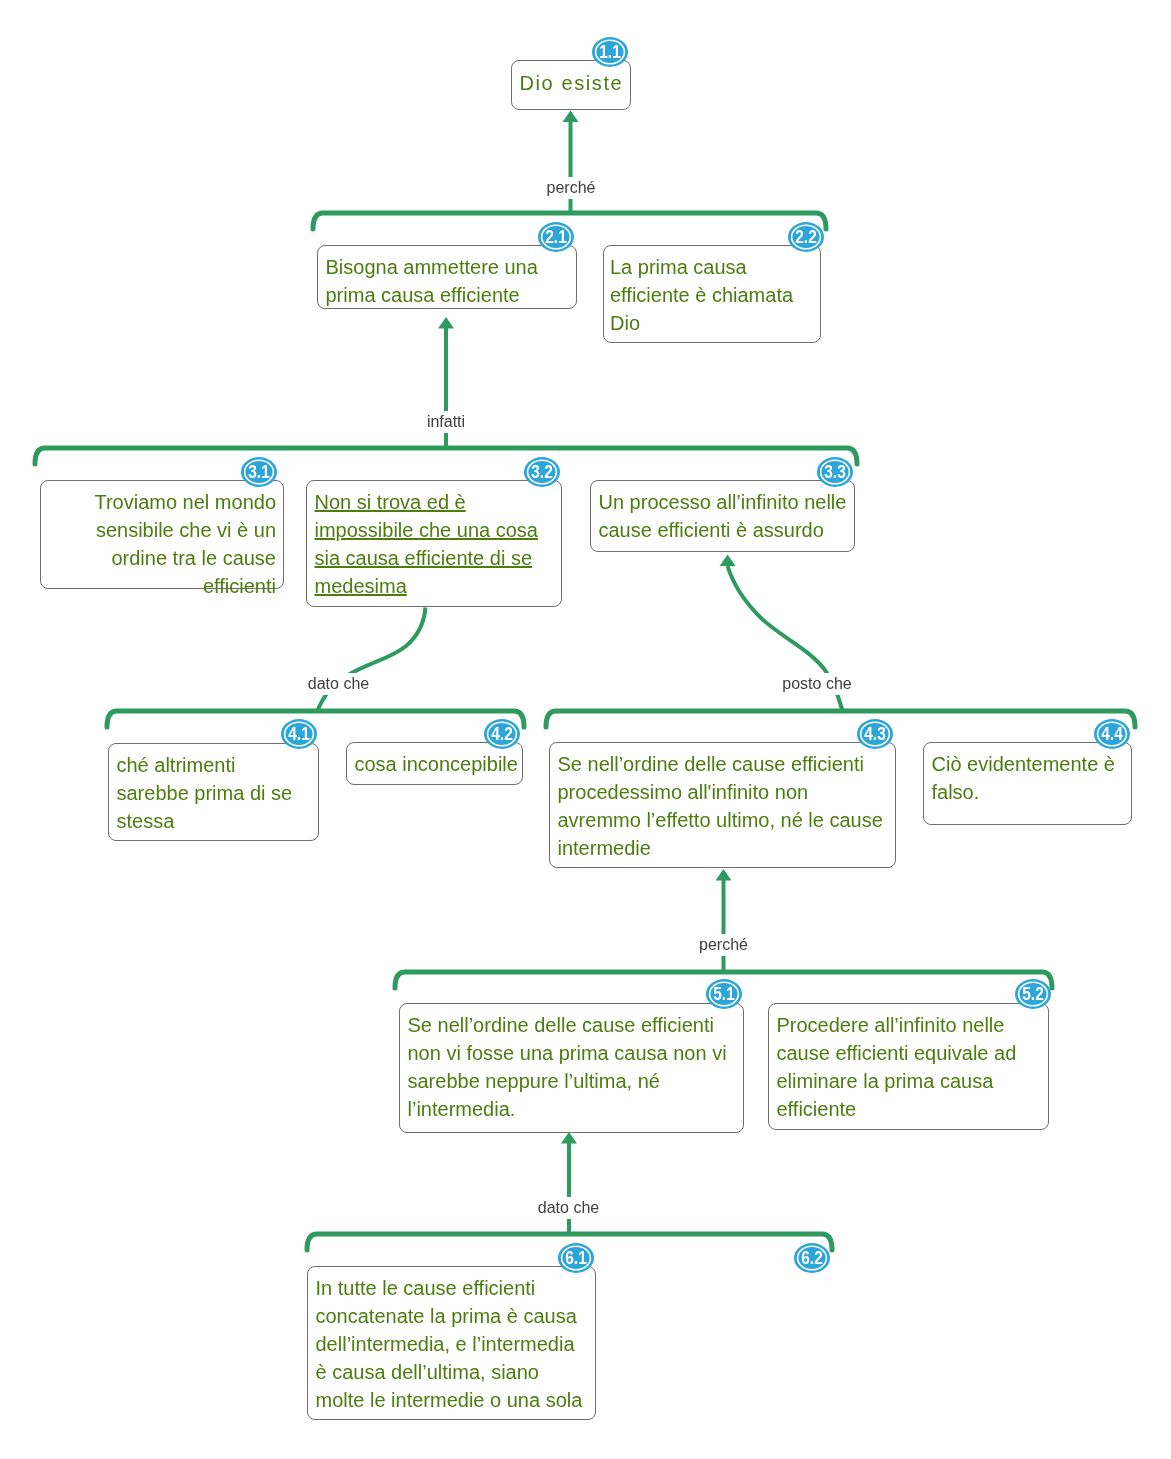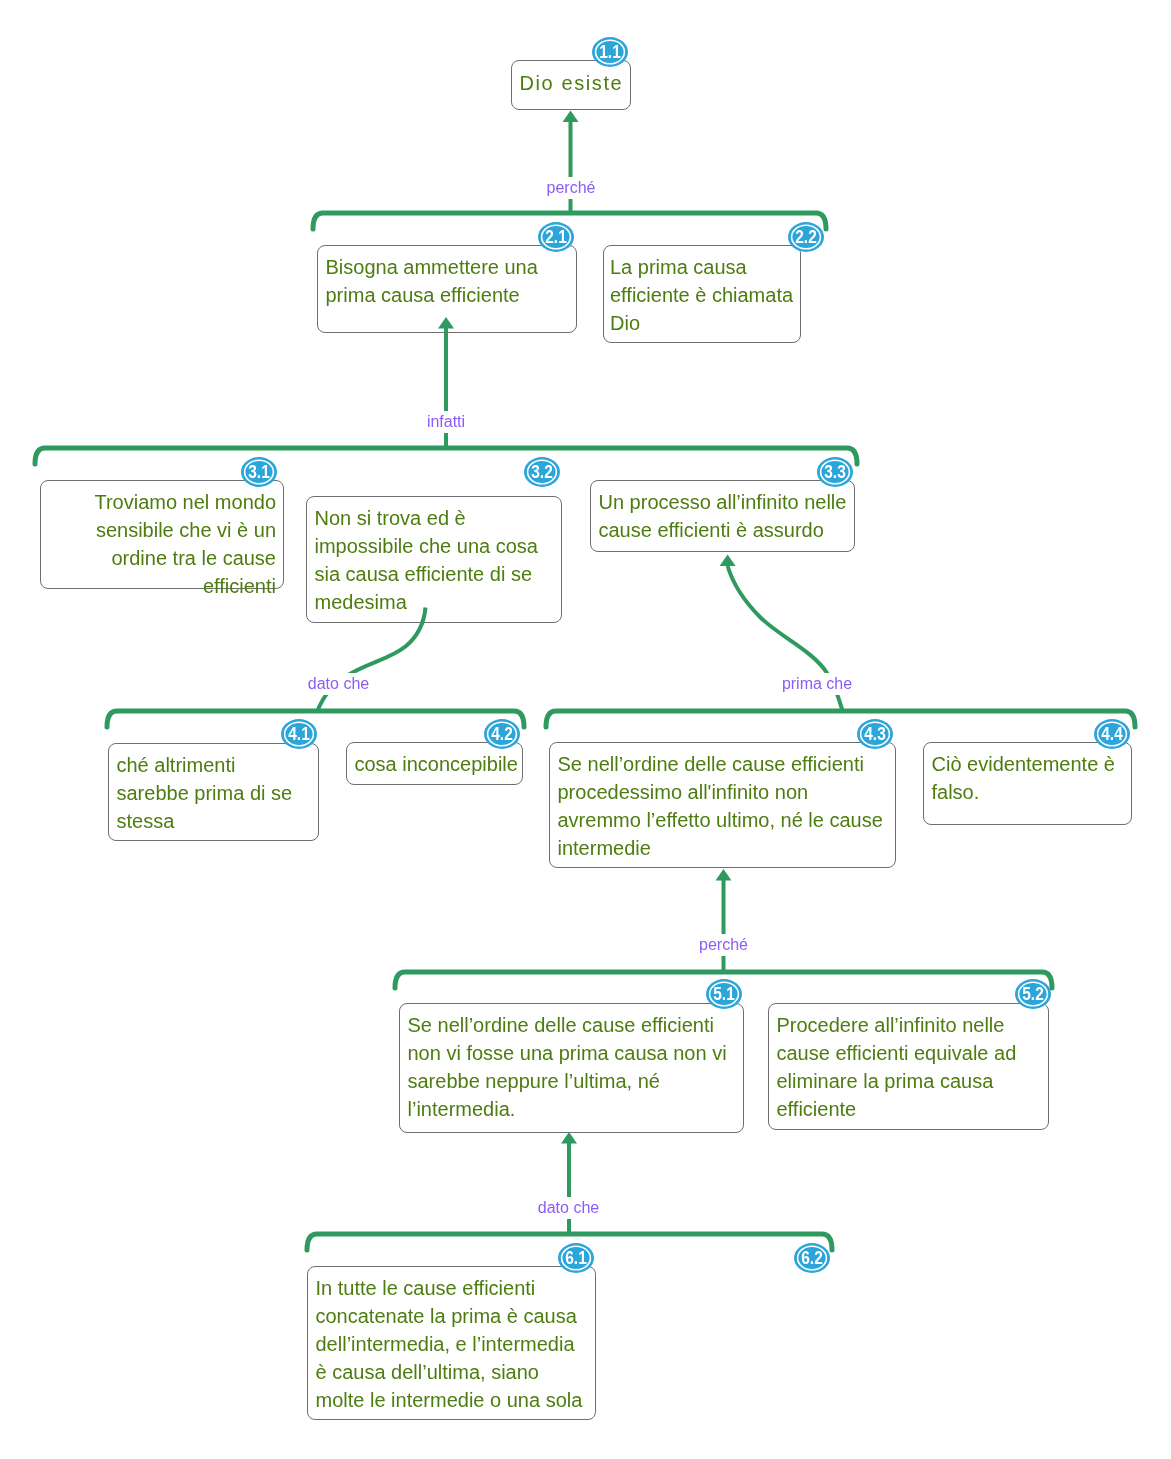--- a/index.html
+++ b/index.html
@@ -1,32 +1,32 @@
 <!DOCTYPE html>
 <html><head>
 <meta charset="utf-8">
 <style>
 html,body{margin:0;padding:0;background:#fff;}
 #canvas{position:relative;width:1171px;height:1459px;background:#fff;overflow:hidden;
   font-family:"Liberation Sans", sans-serif;}
 .box{position:absolute;box-sizing:border-box;background:#fff;border:1.5px solid #6e6e6e;
   border-radius:8px;color:#4d7c0f;font-size:20px;line-height:28px;padding:6.5px 7px 0 7.5px;z-index:1;white-space:nowrap;}
 svg.layer{position:absolute;left:0;top:0;z-index:5;pointer-events:none;}
-.lbl{position:absolute;z-index:10;background:#fff;color:#8b5cf6;font-size:16px;line-height:20px;
+.lbl{position:absolute;z-index:10;background:#fff;color:#404040;font-size:16px;line-height:20px;
   padding:1px 3px;transform:translate(-50%,-50%);white-space:nowrap;}
 </style>
 </head>
 <body>
 <div id="canvas">
 
 <div class="box" style="left:511px;top:60px;width:120px;height:50px;padding-top:8px;letter-spacing:1.6px;">Dio esiste</div>
-<div class="box" style="left:317px;top:245px;width:260px;height:88px;">Bisogna ammettere una<br>prima causa efficiente</div>
-<div class="box" style="left:603px;top:245px;width:198px;height:98px;padding-left:6px;">La prima causa<br>efficiente è chiamata<br>Dio</div>
+<div class="box" style="left:317px;top:245px;width:260px;height:64px;">Bisogna ammettere una<br>prima causa efficiente</div>
+<div class="box" style="left:603px;top:245px;width:218px;height:98px;padding-left:6px;">La prima causa<br>efficiente è chiamata<br>Dio</div>
 <div class="box" style="left:40px;top:480px;width:244px;height:109px;text-align:right;">Troviamo nel mondo<br>sensibile che vi è un<br>ordine tra le cause<br>efficienti</div>
-<div class="box" style="left:306px;top:496px;width:256px;height:127px;">Non si trova ed è<br>impossibile che una cosa<br>sia causa efficiente di se<br>medesima</div>
+<div class="box" style="left:306px;top:480px;width:256px;height:127px;text-decoration:underline;">Non si trova ed è<br>impossibile che una cosa<br>sia causa efficiente di se<br>medesima</div>
 <div class="box" style="left:590px;top:480px;width:265px;height:72px;">Un processo all’infinito nelle<br>cause efficienti è assurdo</div>
 <div class="box" style="left:346px;top:742px;width:177px;height:43px;">cosa inconcepibile</div>
 <div class="box" style="left:108px;top:743px;width:211px;height:98px;">ché altrimenti<br>sarebbe prima di se<br>stessa</div>
 <div class="box" style="left:549px;top:742px;width:347px;height:126px;">Se nell’ordine delle cause efficienti<br>procedessimo all'infinito non<br>avremmo l’effetto ultimo, né le cause<br>intermedie</div>
 <div class="box" style="left:923px;top:742px;width:209px;height:83px;">Ciò evidentemente è<br>falso.</div>
 <div class="box" style="left:399px;top:1003px;width:345px;height:130px;">Se nell’ordine delle cause efficienti<br>non vi fosse una prima causa non vi<br>sarebbe neppure l’ultima, né<br>l’intermedia.</div>
 <div class="box" style="left:768px;top:1003px;width:281px;height:127px;">Procedere all’infinito nelle<br>cause efficienti equivale ad<br>eliminare la prima causa<br>efficiente</div>
 <div class="box" style="left:307px;top:1266px;width:289px;height:154px;">In tutte le cause efficienti<br>concatenate la prima è causa<br>dell’intermedia, e l’intermedia<br>è causa dell’ultima, siano<br>molte le intermedie o una sola</div>
 
 <svg class="layer" width="1171" height="1459" viewBox="0 0 1171 1459">
@@ -123,17 +123,17 @@
           <ellipse rx="18" ry="15" fill="#2ba5da"></ellipse>
           <ellipse rx="14.4" ry="11.8" fill="none" stroke="#fff" stroke-width="1.6"></ellipse>
           <text y="6.3" textLength="21.5" lengthAdjust="spacingAndGlyphs">6.2</text>
         </g>
 </g>
 </svg>
 
 <div class="lbl" style="left:571px;top:188px;">perché</div>
 <div class="lbl" style="left:446px;top:422px;">infatti</div>
 <div class="lbl" style="left:338.5px;top:684px;">dato che</div>
-<div class="lbl" style="left:817px;top:684px;">prima che</div>
+<div class="lbl" style="left:817px;top:684px;">posto che</div>
 <div class="lbl" style="left:723.5px;top:945px;">perché</div>
 <div class="lbl" style="left:568.5px;top:1208px;">dato che</div>
 
 </div>
 
 </body></html>

